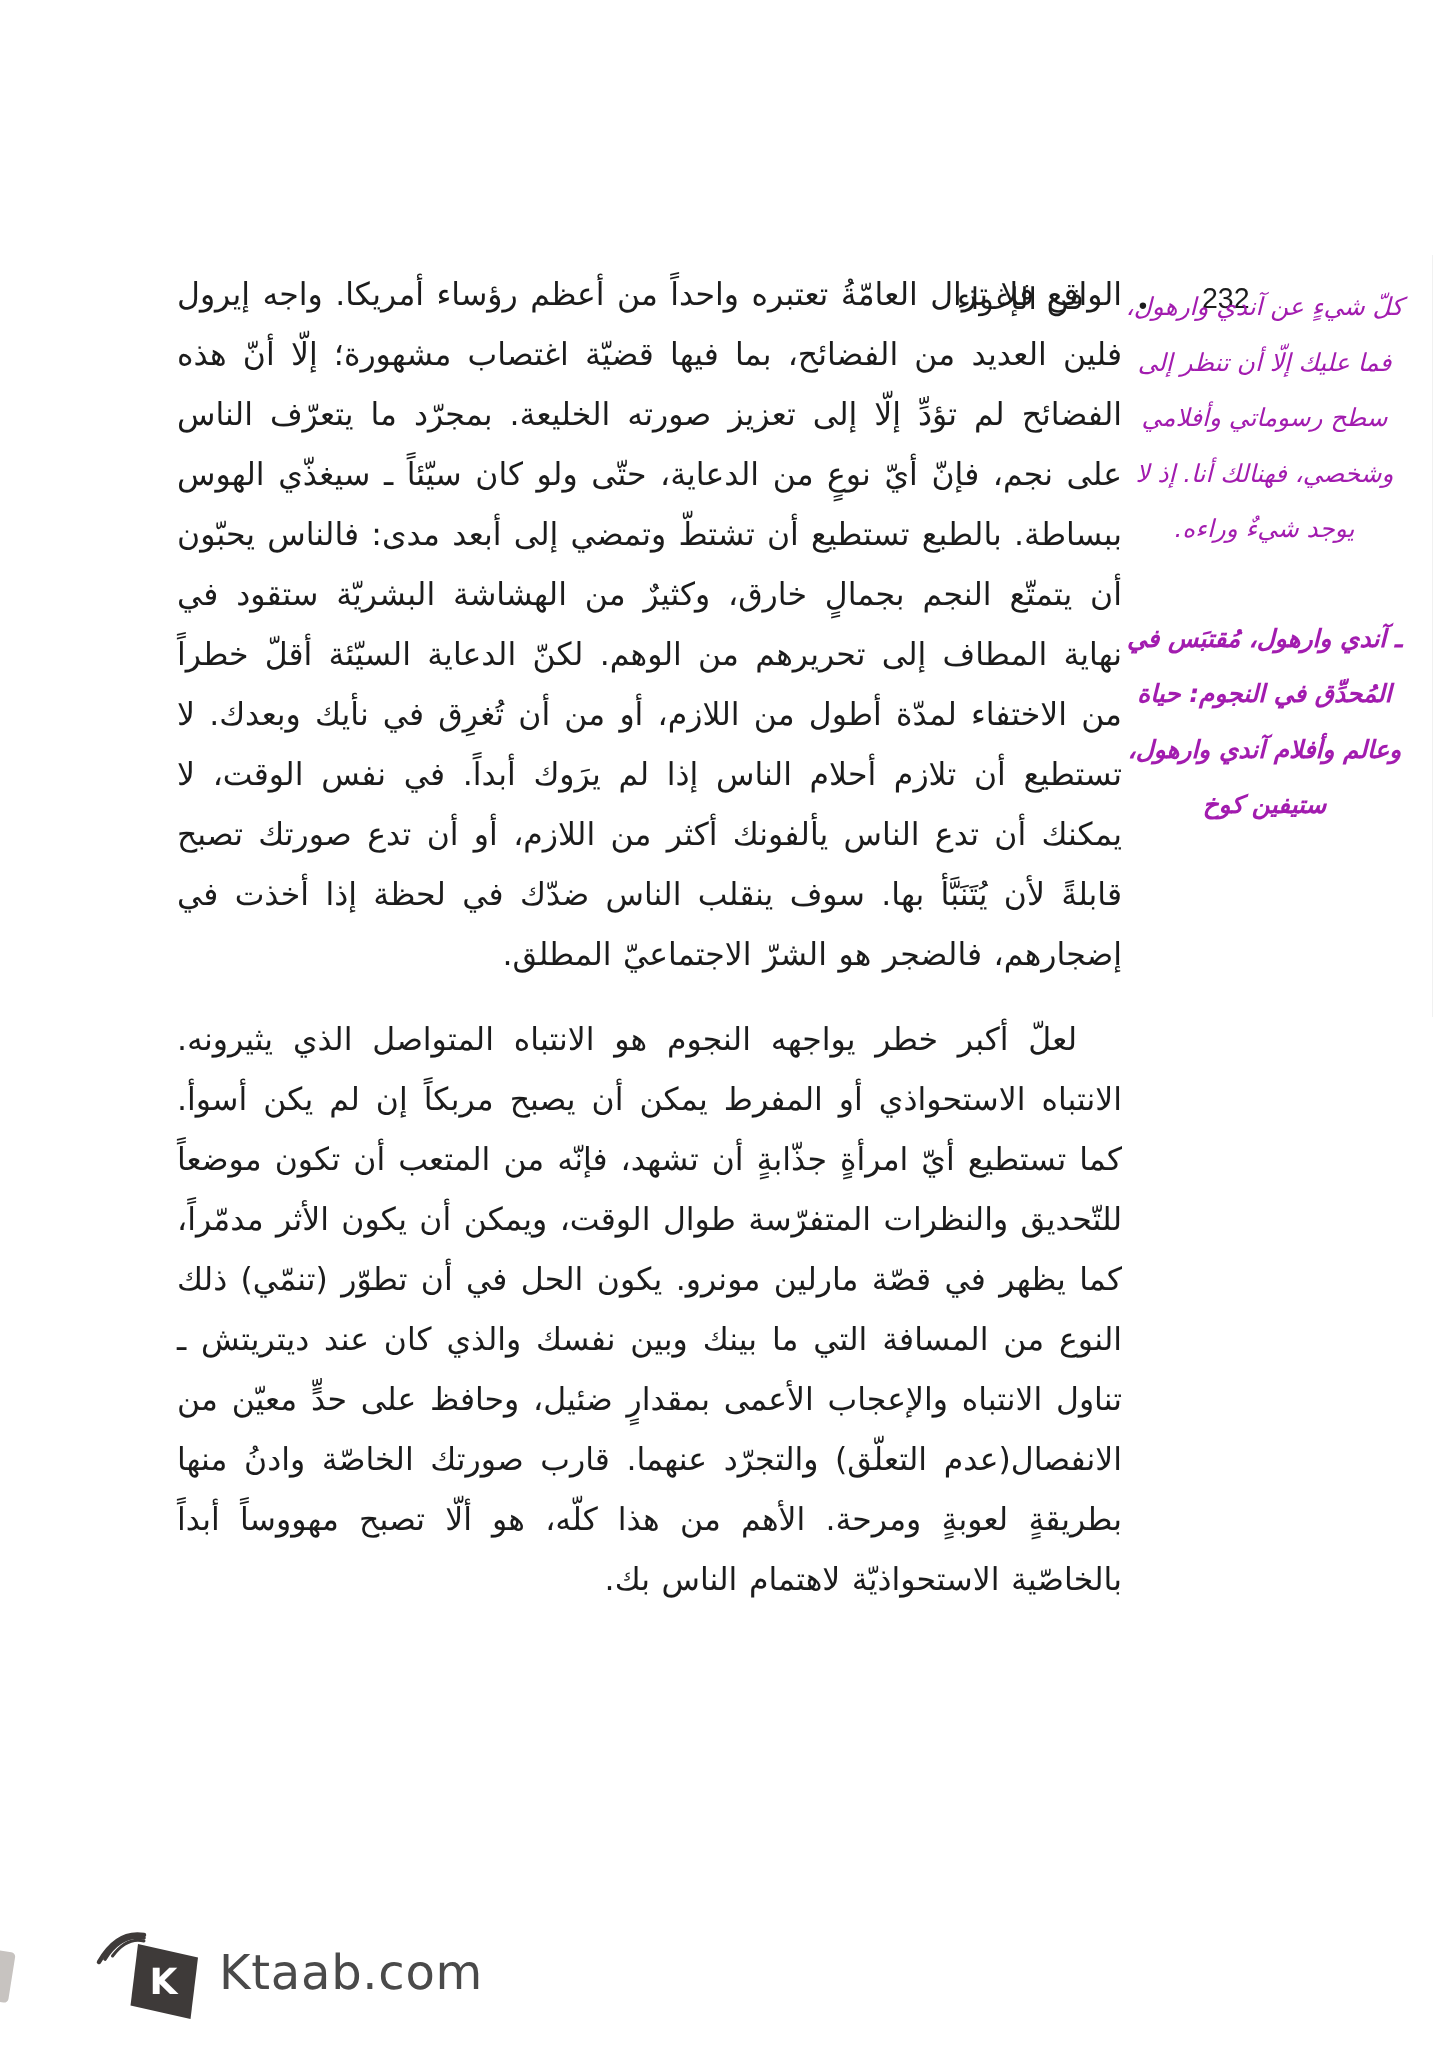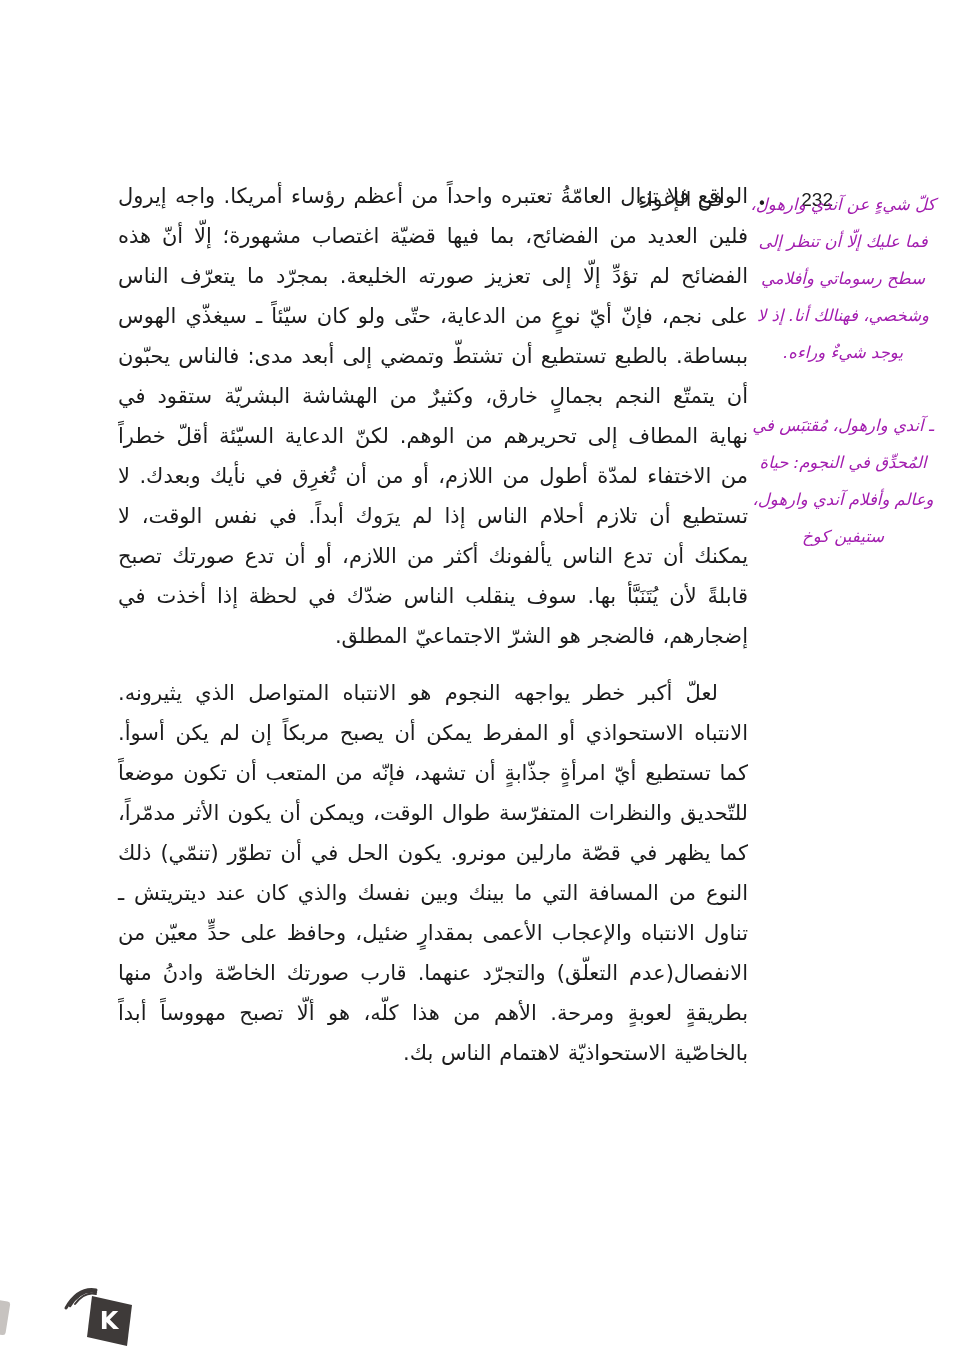--- a/index.html
+++ b/index.html
@@ -50,21 +50,21 @@
     top: 186px;
     right: 12px;
     width: 200px;
     direction: rtl;
     text-align: center;
     font-style: italic;
     font-size: 16.5px;
     line-height: 37px;
     color: #a21caf;
   }
-  .margin-note .attribution { margin-top: 36px; }
+  .margin-note .attribution { margin-top: 36px; font-weight: bold; }
   
   .footer-logo {
     position: absolute;
     left: 58px;
     top: 1282px;
     display: flex;
     align-items: center;
     gap: 10px;
     direction: ltr;
   }
@@ -111,15 +111,16 @@
   <div class="footer-logo">
     <svg width="78" height="66" viewBox="0 0 78 66">
 
       <path d="M8 26 C 16 12, 26 6, 38 8" fill="none" stroke="#3e3a39" stroke-width="3" stroke-linecap="round"></path>
       <path d="M12 24 C 19 13, 28 8, 38 10" fill="none" stroke="#3e3a39" stroke-width="2.4" stroke-linecap="round"></path>
       <path d="M17 22 C 23 14, 30 10, 38 12" fill="none" stroke="#3e3a39" stroke-width="2" stroke-linecap="round"></path>
 
       <polygon points="34,14 74,23 69,64 29,55" fill="#3e3a39"></polygon>
       <text x="51" y="47" text-anchor="middle" fill="#ffffff" font-size="24" font-weight="bold" font-family="DejaVu Sans, sans-serif">K</text>
     </svg>
+    <span class="brand">Ktaab.com</span>
   </div>
 
 </div>
 
 </body></html>

